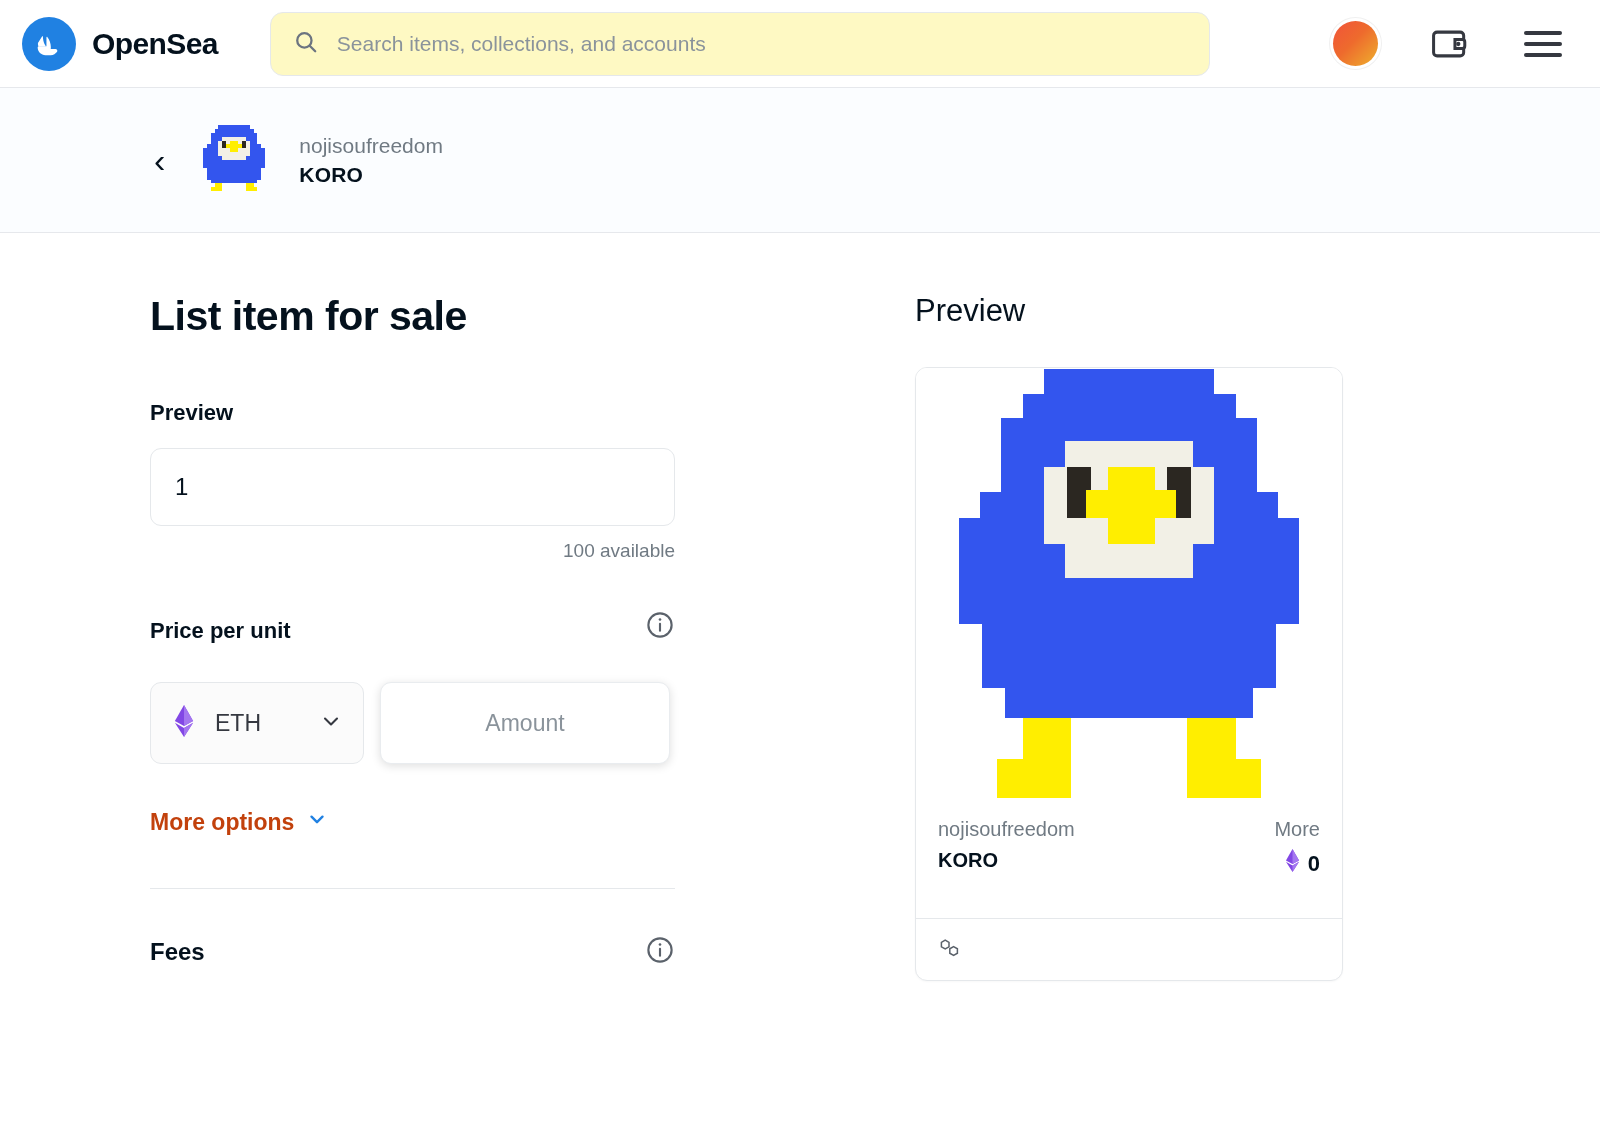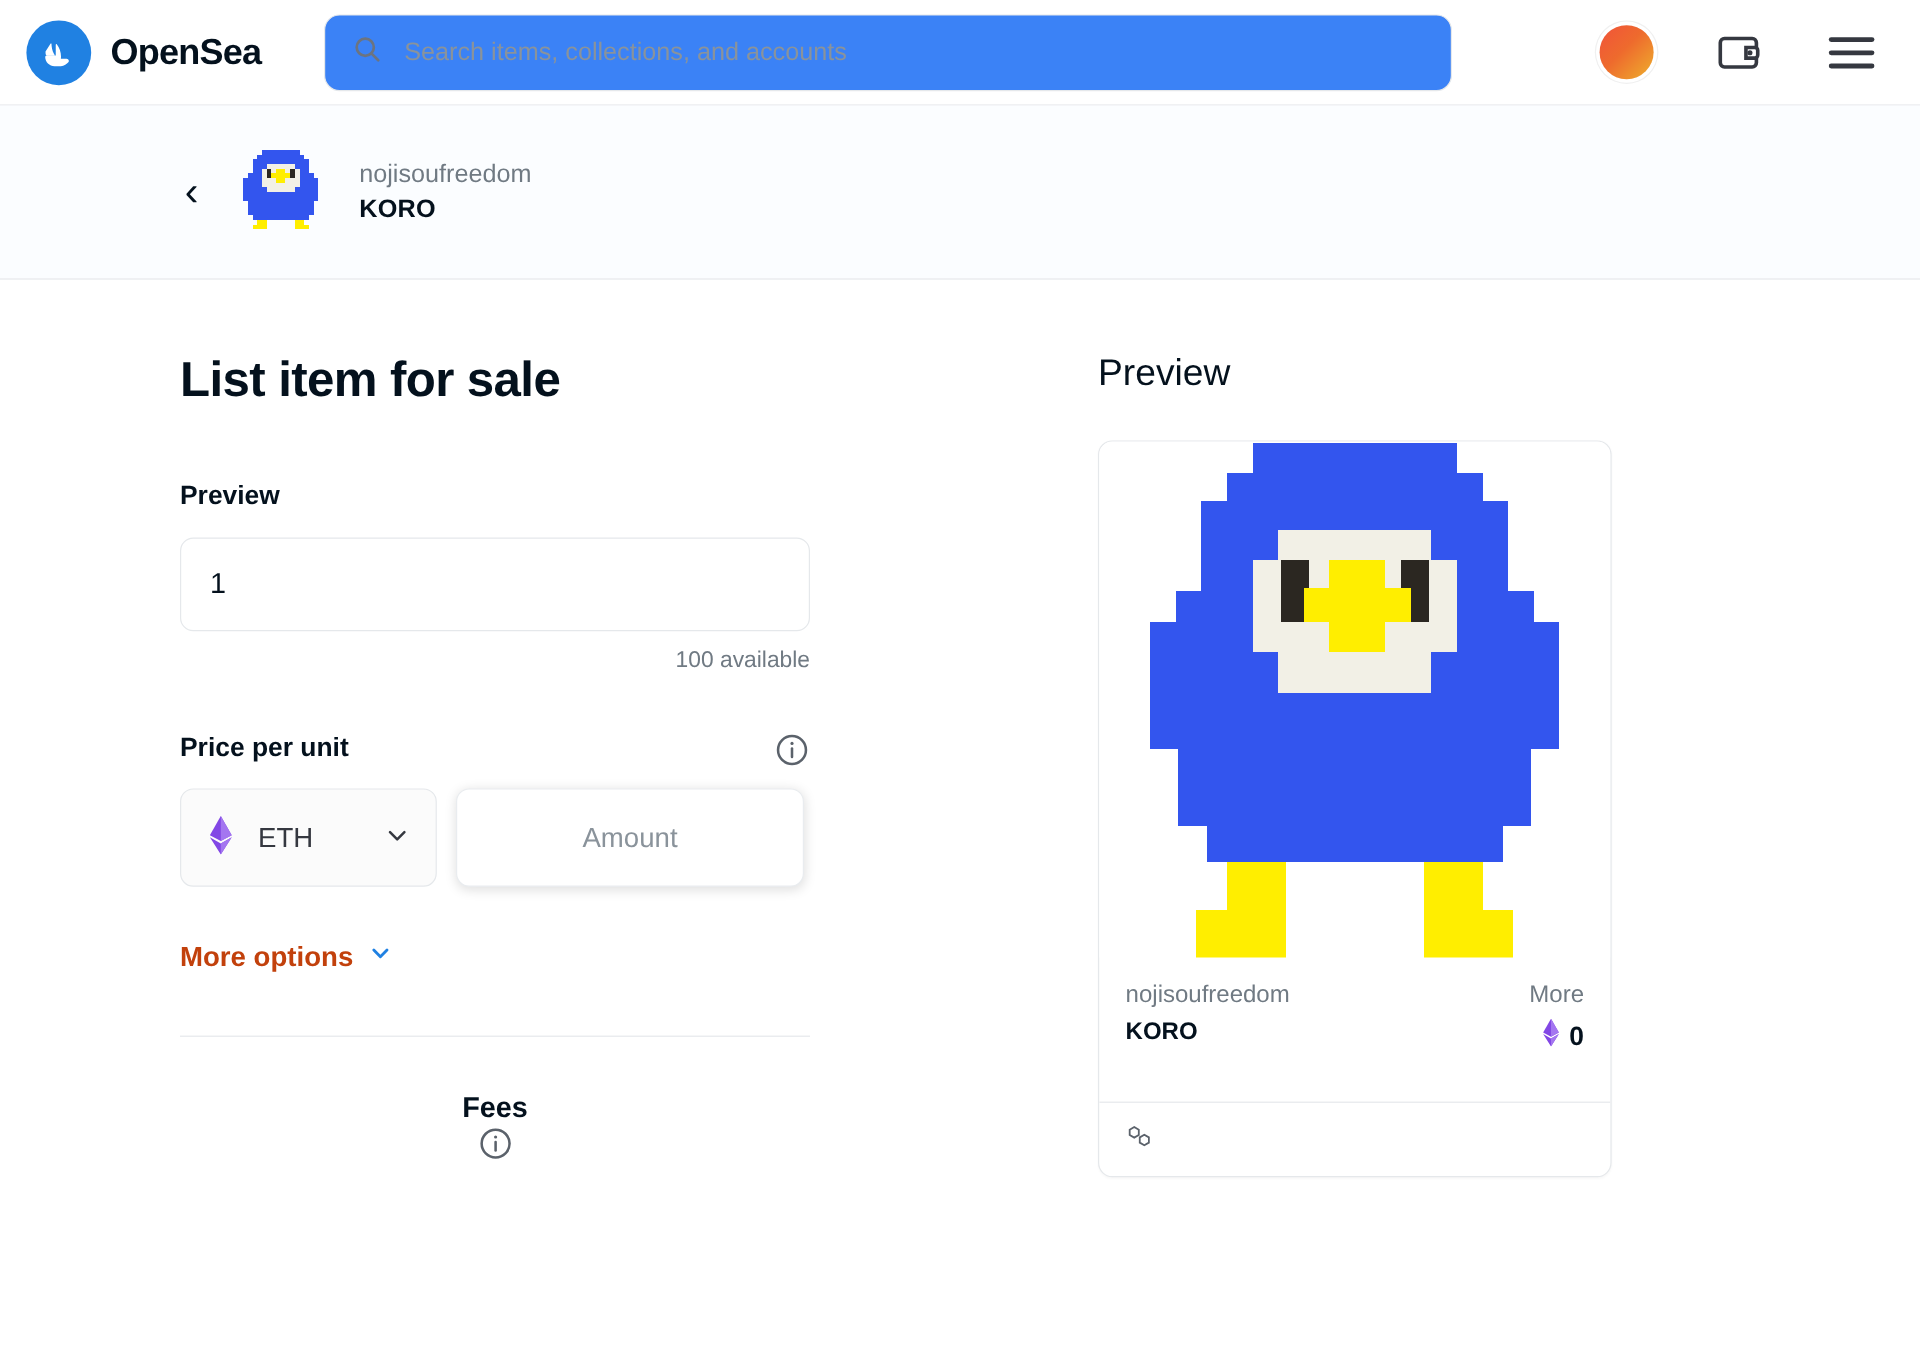--- a/index.html
+++ b/index.html
@@ -32,21 +32,21 @@
   .search-wrap {
     flex: 0 0 auto;
     margin-left: 52px;
     width: 940px;
     height: 64px;
     border: 1px solid #e5e8eb;
     border-radius: 13px;
     display: flex; align-items: center;
     padding: 0 22px;
     gap: 18px;
-    background: #3b82f6;
+    background: #fef9c3;
   }
   .search-input {
     border: none; outline: none; background: transparent;
     font-size: 21px; font-family: inherit;
     color: #353840; width: 100%;
   }
   .search-input::placeholder { color: #8a939b; }
   .header-right {
     margin-left: auto;
     display: flex; align-items: center; gap: 52px;
@@ -92,21 +92,21 @@
   }
   .left-col { width: 525px; }
   .page-title {
     font-size: 41px; font-weight: 700; letter-spacing: -0.5px;
     margin-bottom: 60px; color: #04111d;
   }
   .field-label {
     font-size: 22px; font-weight: 700; color: #04111d;
     margin-bottom: 22px;
   }
-  .label-row { display: flex; align-items: flex-start; justify-content: space-between; margin-bottom: 12px; }
+  .label-row { display: flex; align-items: flex-end; justify-content: space-between; margin-bottom: 38px; }
   .label-row .field-label { margin-bottom: 0; }
 
   .text-input {
     width: 100%; height: 78px;
     border: 1px solid #e5e8eb; border-radius: 11px;
     background: #fff;
     font-size: 24px; font-family: inherit; color: #04111d;
     padding: 0 24px; outline: none;
   }
   .helper {
@@ -143,21 +143,21 @@
   }
   .duration-text { font-size: 24px; color: #353840; }
 
   .more-options {
     display: inline-flex; align-items: center; gap: 12px;
     color: #c2410c; font-size: 23px; font-weight: 700;
     cursor: pointer; margin-top: 44px;
     background: none; border: none; font-family: inherit;
   }
   .divider { height: 1px; background: #e5e8eb; margin: 52px 0 46px; }
-  .fees-row { display: flex; align-items: center; justify-content: space-between; flex-direction: column; }
+  .fees-row { display: flex; align-items: center; justify-content: space-between; }
   .fees-title { font-size: 24px; font-weight: 700; color: #04111d; }
 
   
   .right-col { width: 430px; }
   .preview-label { font-size: 31px; font-weight: 400; margin-bottom: 38px; color: #04111d; }
   .card {
     width: 428px;
     border: 1px solid #e5e8eb;
     border-radius: 12px;
     overflow: hidden;

